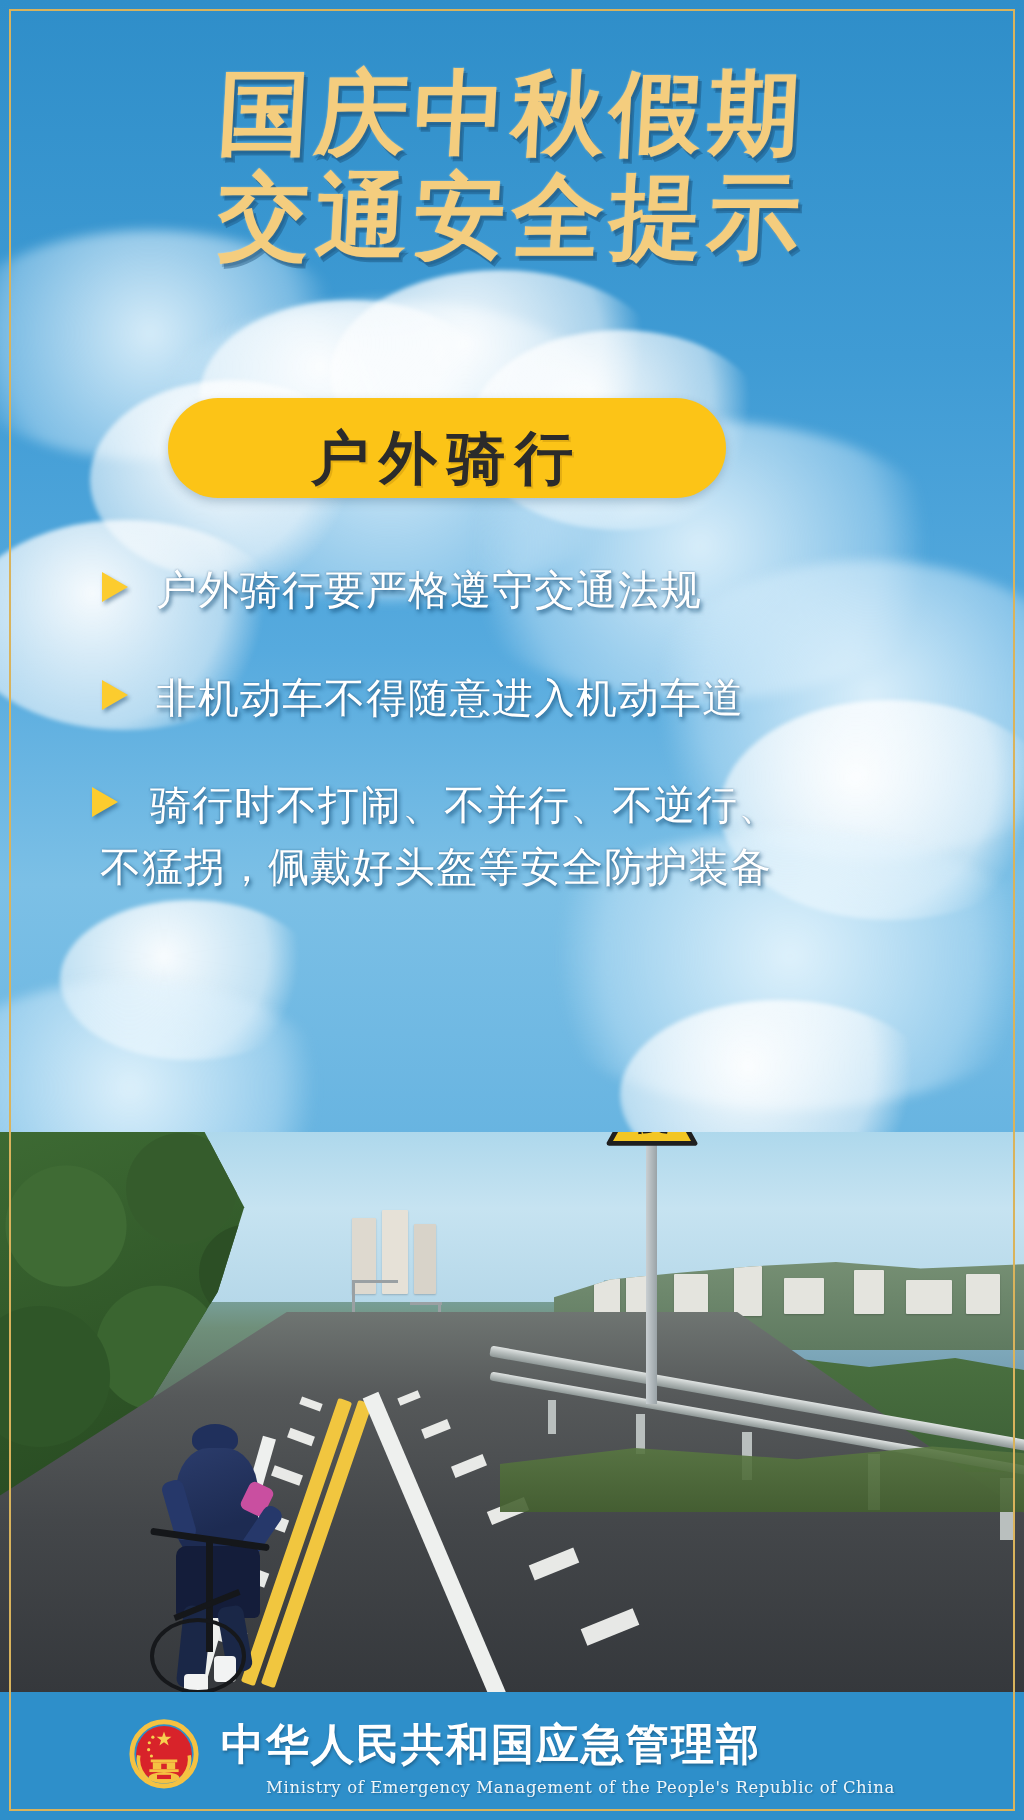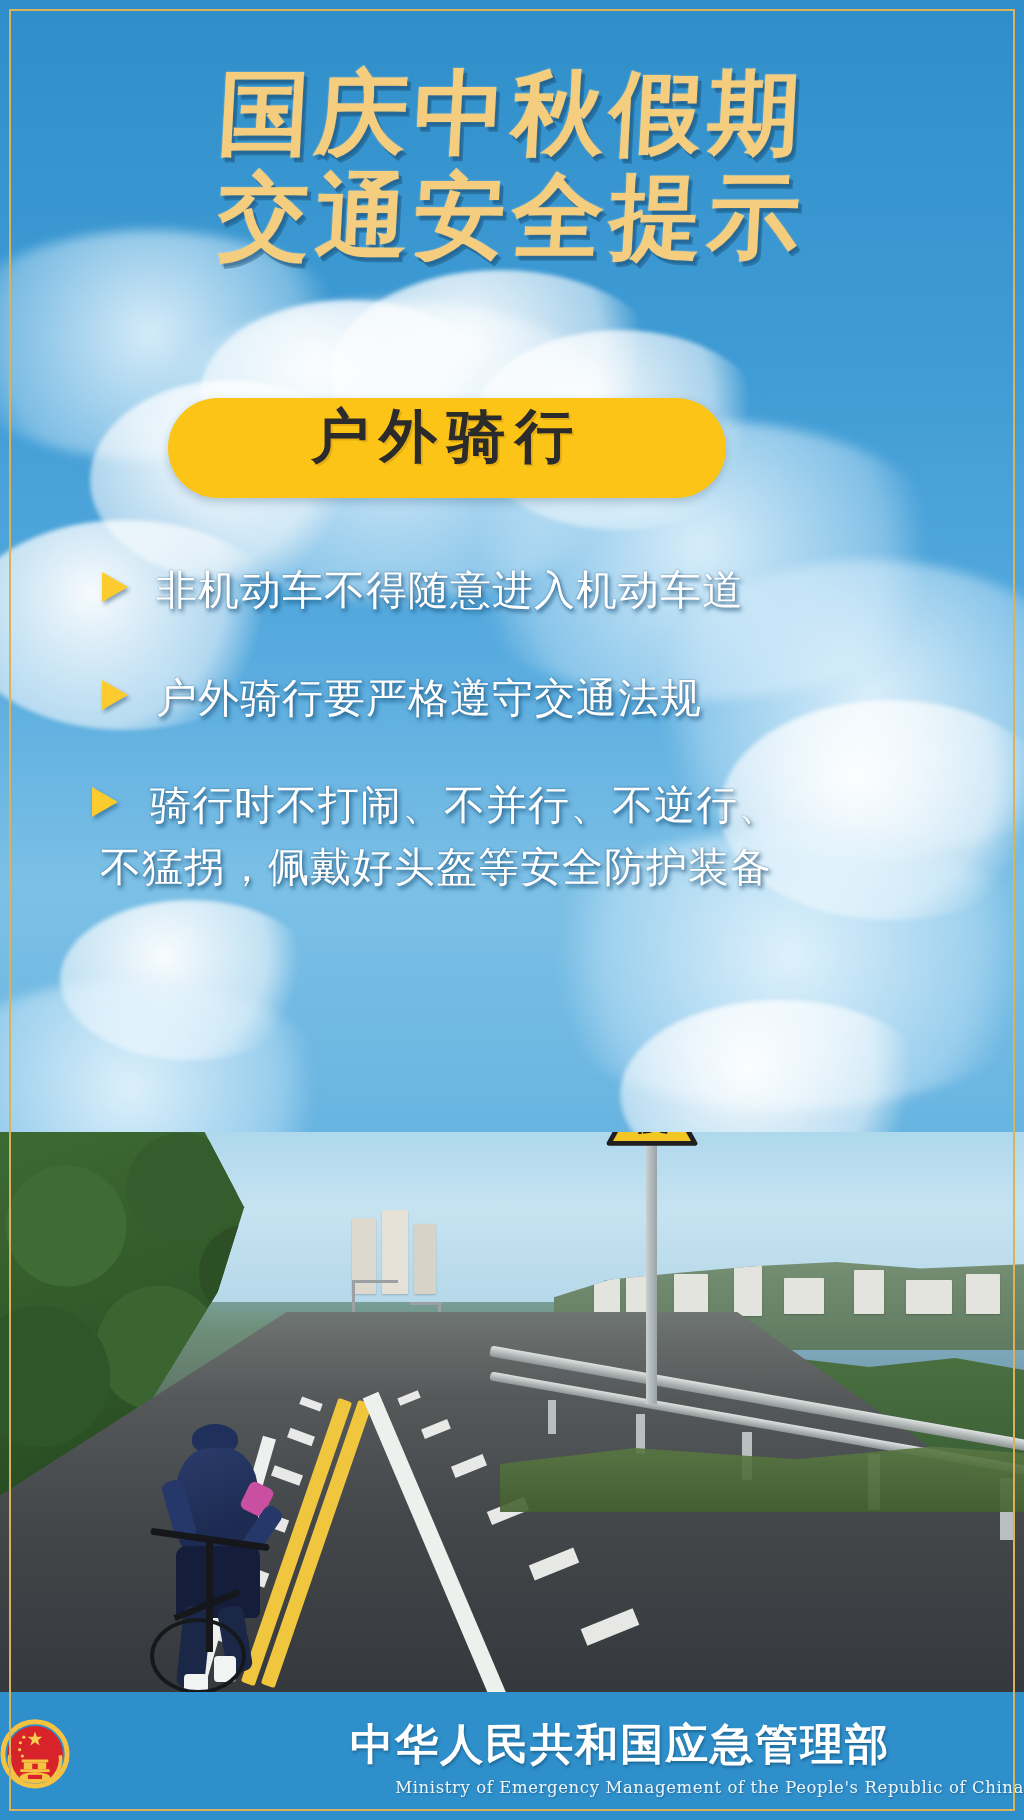--- a/index.html
+++ b/index.html
@@ -51,21 +51,21 @@
       2px 3px 1px rgba(20,70,110,.30),
       0 0 2px rgba(255,235,190,.6);
     transform:skewX(-3deg);
   }
 
   
   #badge {
     position:absolute; left:168px; top:398px; width:558px; height:100px;
     background:#fcc417; border-radius:52px; z-index:25;
     box-shadow:0 4px 10px rgba(10,60,100,.25);
-    display:flex; align-items:flex-start; justify-content:center;
+    display:flex; align-items:flex-end; justify-content:center;
   }
   #badge-label {
     font-family:"DejaVu Sans","Liberation Sans",sans-serif;
     font-weight:bold; font-size:58px; letter-spacing:10px; color:#2b2b2b;
     text-shadow:2px 2px 0 rgba(120,80,0,.18);
   }
 
   
   #tips { position:absolute; left:0; top:560px; width:1024px; z-index:24; }
   .tip { position:relative; margin-bottom:46px; padding:0 48px 0 100px; }
@@ -160,21 +160,21 @@
     position:absolute; border:4px solid #16181b; border-radius:50%; background:transparent;
   }
   
   #slow-sign { position:absolute; z-index:18; }
   #slow-pole { position:absolute; width:11px; background:linear-gradient(90deg,#c9cfd2,#9aa3a7); z-index:17; }
 
   
   #footer {
     position:absolute; left:0; bottom:0; width:1024px; height:128px; z-index:40;
     background:#2e8fca;
-    display:flex; align-items:center; justify-content:space-between; gap:22px;
+    display:flex; align-items:center; justify-content:center; gap:22px;
   }
   #emblem { width:70px; height:74px; flex:0 0 auto; }
   #footer-text { display:flex; flex-direction:column; gap:4px; }
   #ministry-cn {
     font-family:"DejaVu Sans","Liberation Sans",sans-serif;
     font-weight:bold; font-size:43px; letter-spacing:2px; color:#ffffff;
     text-shadow:1px 2px 3px rgba(10,50,80,.45);
   }
   #ministry-en {
     font-family:"DejaVu Serif","Liberation Serif",serif;
@@ -209,28 +209,28 @@
     <div class="title-line">国庆中秋假期</div>
     <div class="title-line">交通安全提示</div>
   </div>
 
   <div id="badge">
     <span id="badge-label">户外骑行</span>
   </div>
 
   <div id="tips">
 
+    <div class="tip first">
+      <span class="tip-marker"></span>
+      <div class="tip-text">户外骑行要严格遵守交通法规</div>
+    </div>
+
     <div class="tip second">
       <span class="tip-marker"></span>
       <div class="tip-text">非机动车不得随意进入机动车道</div>
-    </div>
-
-    <div class="tip first">
-      <span class="tip-marker"></span>
-      <div class="tip-text">户外骑行要严格遵守交通法规</div>
     </div>
 
     <div class="tip third">
       <span class="tip-marker"></span>
       <div class="tip-text">骑行时不打闹、不并行、不逆行、
 不猛拐，佩戴好头盔等安全防护装备</div>
     </div>
 
 
   </div>

